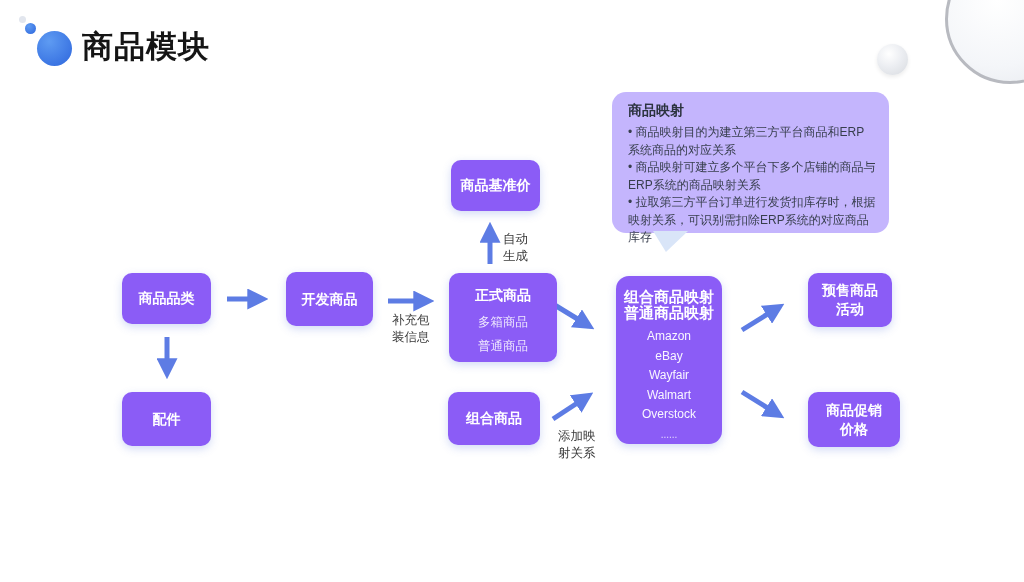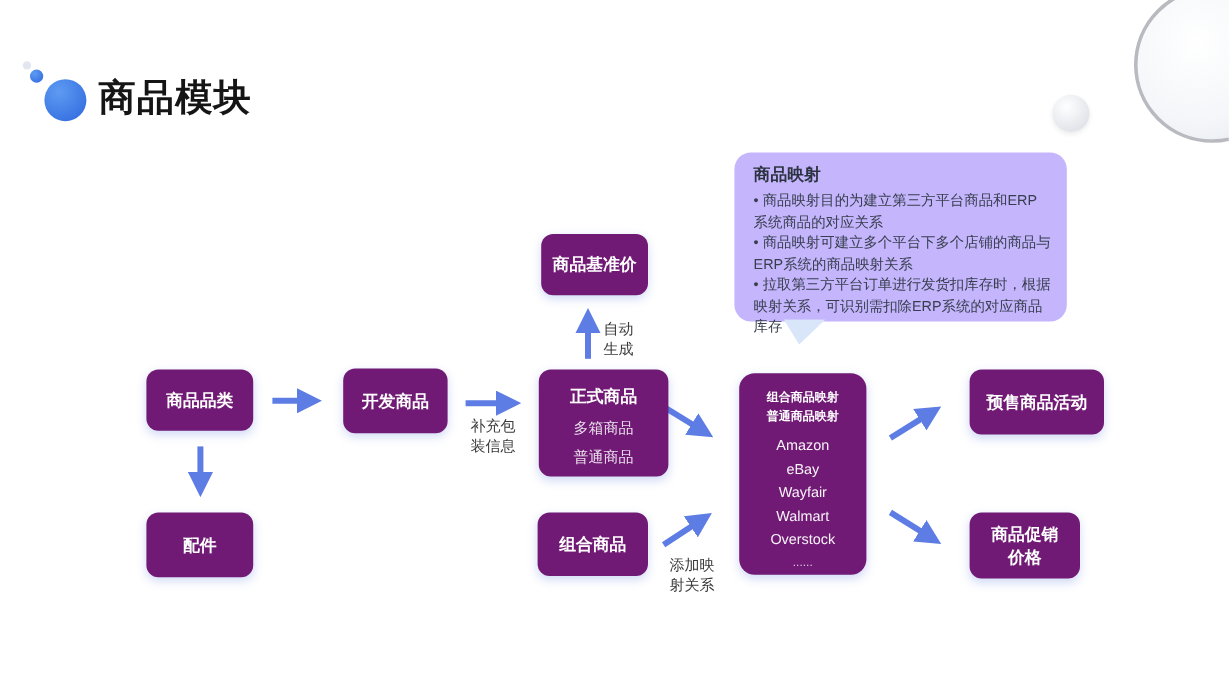--- a/index.html
+++ b/index.html
@@ -1,21 +1,21 @@
 <!DOCTYPE html>
 <html><head>
 <meta charset="utf-8">
 <style>
   * { margin:0; padding:0; box-sizing:border-box; }
   html,body { width:1024px; height:582px; }
   body {
     position:relative; overflow:hidden; background:#ffffff;
     font-family:"Liberation Sans","DejaVu Sans",sans-serif;
   }
-  .stage { position:absolute; inset:0;margin-top:35px; }
+  .stage { position:absolute; inset:0; }
 
   
   .dot-small {
     position:absolute; left:25px; top:23px; width:11px; height:11px; border-radius:50%;
     background:radial-gradient(circle at 35% 30%, #5e9bf2, #2d66dd);
   }
   .dot-large {
     position:absolute; left:37px; top:31px; width:35px; height:35px; border-radius:50%;
     background:radial-gradient(circle at 35% 30%, #5e9bf2, #2d66dd);
   }
@@ -48,36 +48,36 @@
   }
   .callout-title { font-size:14px; font-weight:700; color:#2c3340; margin-bottom:4px; }
   .callout-bullet { font-size:12px; line-height:17.5px; }
   .callout-tail {
     position:absolute; left:650px; top:231px; width:38px; height:21px;
     background:#d9e5f8; clip-path:polygon(8% 0, 100% 0, 42% 100%);
   }
 
   
   .node {
-    position:absolute; background:#701a75; color:#ffffff; border-radius:10px;
+    position:absolute; background:#8b5cf6; color:#ffffff; border-radius:10px;
     display:flex; flex-direction:column; align-items:center; justify-content:center;
     font-size:14px; font-weight:700; text-align:center; line-height:19px;
     box-shadow:0 3px 8px rgba(80,110,220,.25);
   }
   .n-category  { left:122px; top:273px; width:89px;  height:51px; }
   .n-accessory { left:122px; top:392px; width:89px;  height:54px; }
   .n-develop   { left:286px; top:272px; width:87px;  height:54px; }
   .n-base      { left:451px; top:160px; width:89px;  height:51px; }
   .n-formal    { left:449px; top:273px; width:108px;  height:89px; justify-content:flex-start; padding-top:13px; }
   .n-combo     { left:448px; top:392px; width:92px;  height:53px; }
   .n-mapping   { left:616px; top:276px; width:106px; height:168px; justify-content:flex-start; padding-top:13px; border-radius:13px; }
-  .n-presale   { left:808px; top:273px; width:112px;  height:54px; padding:0 14px; }
+  .n-presale   { left:808px; top:273px; width:84px;  height:54px; padding:0 14px; }
   .n-promo     { left:808px; top:392px; width:92px;  height:55px; padding:0 14px; }
   .node-sub    { font-size:12.5px; font-weight:400; color:rgba(255,255,255,.85); line-height:24px; margin-top:5px; }
-  .map-title   { font-size:10px; font-weight:700; line-height:16px; }
+  .map-title   { font-size:15px; font-weight:700; line-height:16px; }
   .map-list    { font-size:12px; font-weight:400; line-height:19.5px; margin-top:6px; color:rgba(255,255,255,.95); }
   .map-dots    { font-size:10px; opacity:.8; }
 
   
   .edge-label {
     position:absolute; font-size:12.5px; color:#3a3a3a; line-height:17px; text-align:left;
   }
   .l-packaging { left:392px; top:312px; width:42px; }
   .l-auto      { left:503px; top:231px; width:30px; }
   .l-mapping   { left:558px; top:428px; width:44px; }

